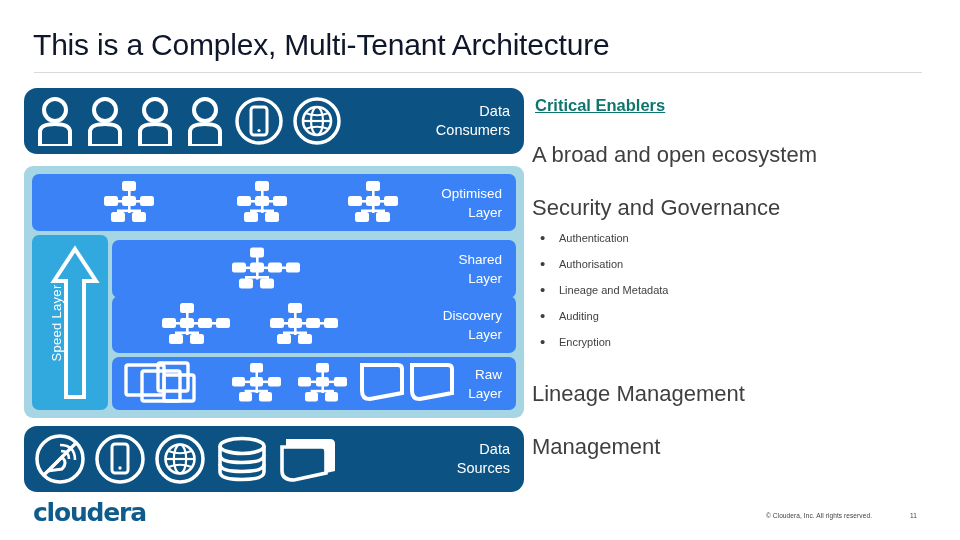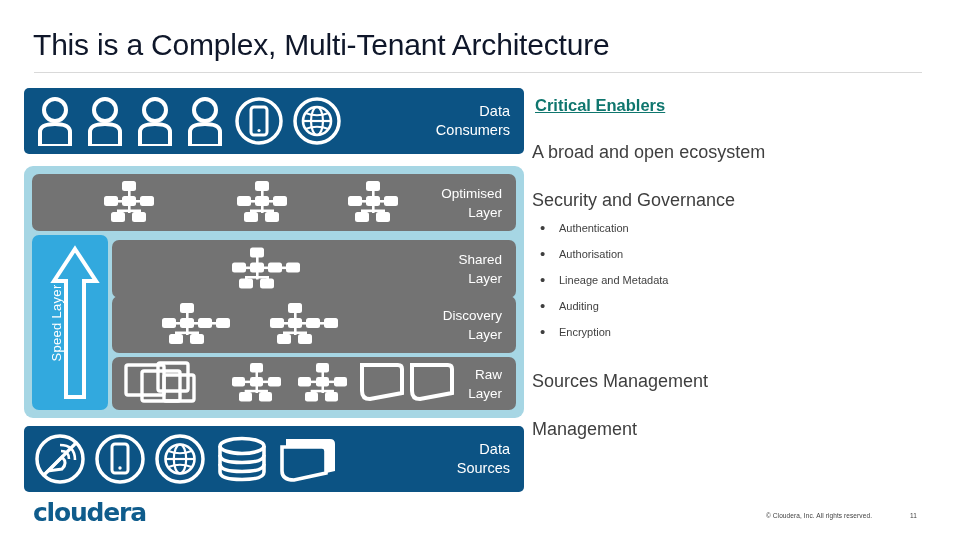--- a/index.html
+++ b/index.html
@@ -18,21 +18,21 @@
   }
   .title-rule{
     position:absolute;left:34px;top:72px;width:888px;height:1px;
     background:#d9d9d9;
   }
 
   
   .diagram{position:absolute;left:24px;top:88px;width:500px;height:404px;}
 
   .band{
-    position:absolute;left:0;width:500px;border-radius:5px;
+    position:absolute;left:0;width:500px;border-radius:13px;
     background:#0c5384;box-sizing:border-box;
   }
   .band.consumers{top:0;height:66px;}
   .band.sources{top:338px;height:66px;}
 
   .band-label{
     position:absolute;right:14px;top:50%;transform:translateY(-50%);
     color:#ffffff;font-size:14.5px;line-height:19px;text-align:right;
     white-space:pre-line;
   }
@@ -42,21 +42,21 @@
     display:flex;align-items:center;gap:8px;
   }
 
   
   .stack-outer{
     position:absolute;left:0;top:78px;width:500px;height:252px;
     background:#a6d6e4;border-radius:9px;
   }
 
   .layer{
-    position:absolute;background:#737373;border-radius:7px;
+    position:absolute;background:#3b82f6;border-radius:7px;
   }
   .layer .band-label{color:#ffffff;font-size:13.5px;line-height:19px;}
 
   .layer.optimised{left:8px;top:8px;width:484px;height:57px;}
   .layer.shared   {left:88px;top:74px;width:404px;height:58px;}
   .layer.discovery{left:88px;top:130px;width:404px;height:57px;}
   .layer.raw      {left:88px;top:191px;width:404px;height:53px;}
 
   .speed-col{
     position:absolute;left:8px;top:69px;width:76px;height:175px;
@@ -81,21 +81,21 @@
     font-size:25px;font-weight:bold;color:#0f5c8c;
     letter-spacing:-1.2px;font-family:"DejaVu Sans", sans-serif;
   }
 
   
   .rightcol{position:absolute;left:532px;top:96px;width:400px;color:#3f3f3f;}
   .r-head{
     font-size:16.5px;font-weight:bold;text-decoration:underline;
     color:#0f766e;margin:0 0 27px 3px;
   }
-  .r-line{font-size:18px;margin:0 0 27px 0;color:#3f3f3f;}
+  .r-line{font-size:22px;margin:0 0 27px 0;color:#3f3f3f;}
   .r-line.tight{margin-bottom:4px;}
   .bullets{margin:0 0 26px 0;padding:0;list-style:none;}
   .bullets li{
     font-size:11px;color:#3f3f3f;line-height:26px;
     padding-left:27px;position:relative;
   }
   .bullets li::before{
     content:"•";position:absolute;left:8px;top:0;font-size:15px;color:#3f3f3f;
   }
 
@@ -381,20 +381,20 @@
     <div class="r-head">Critical Enablers</div>
     <div class="r-line">A broad and open ecosystem</div>
     <div class="r-line tight">Security and Governance</div>
     <ul class="bullets">
       <li>Authentication</li>
       <li>Authorisation</li>
       <li>Lineage and Metadata</li>
       <li>Auditing</li>
       <li>Encryption</li>
     </ul>
-    <div class="r-line">Sources Management</div>
+    <div class="r-line">Lineage Management</div>
     <div class="r-line">Management</div>
   </div>
 
   <div class="footer">© Cloudera, Inc. All rights reserved.</div>
   <div class="pagenum">11</div>
 
 </div>
 
 </body></html>

